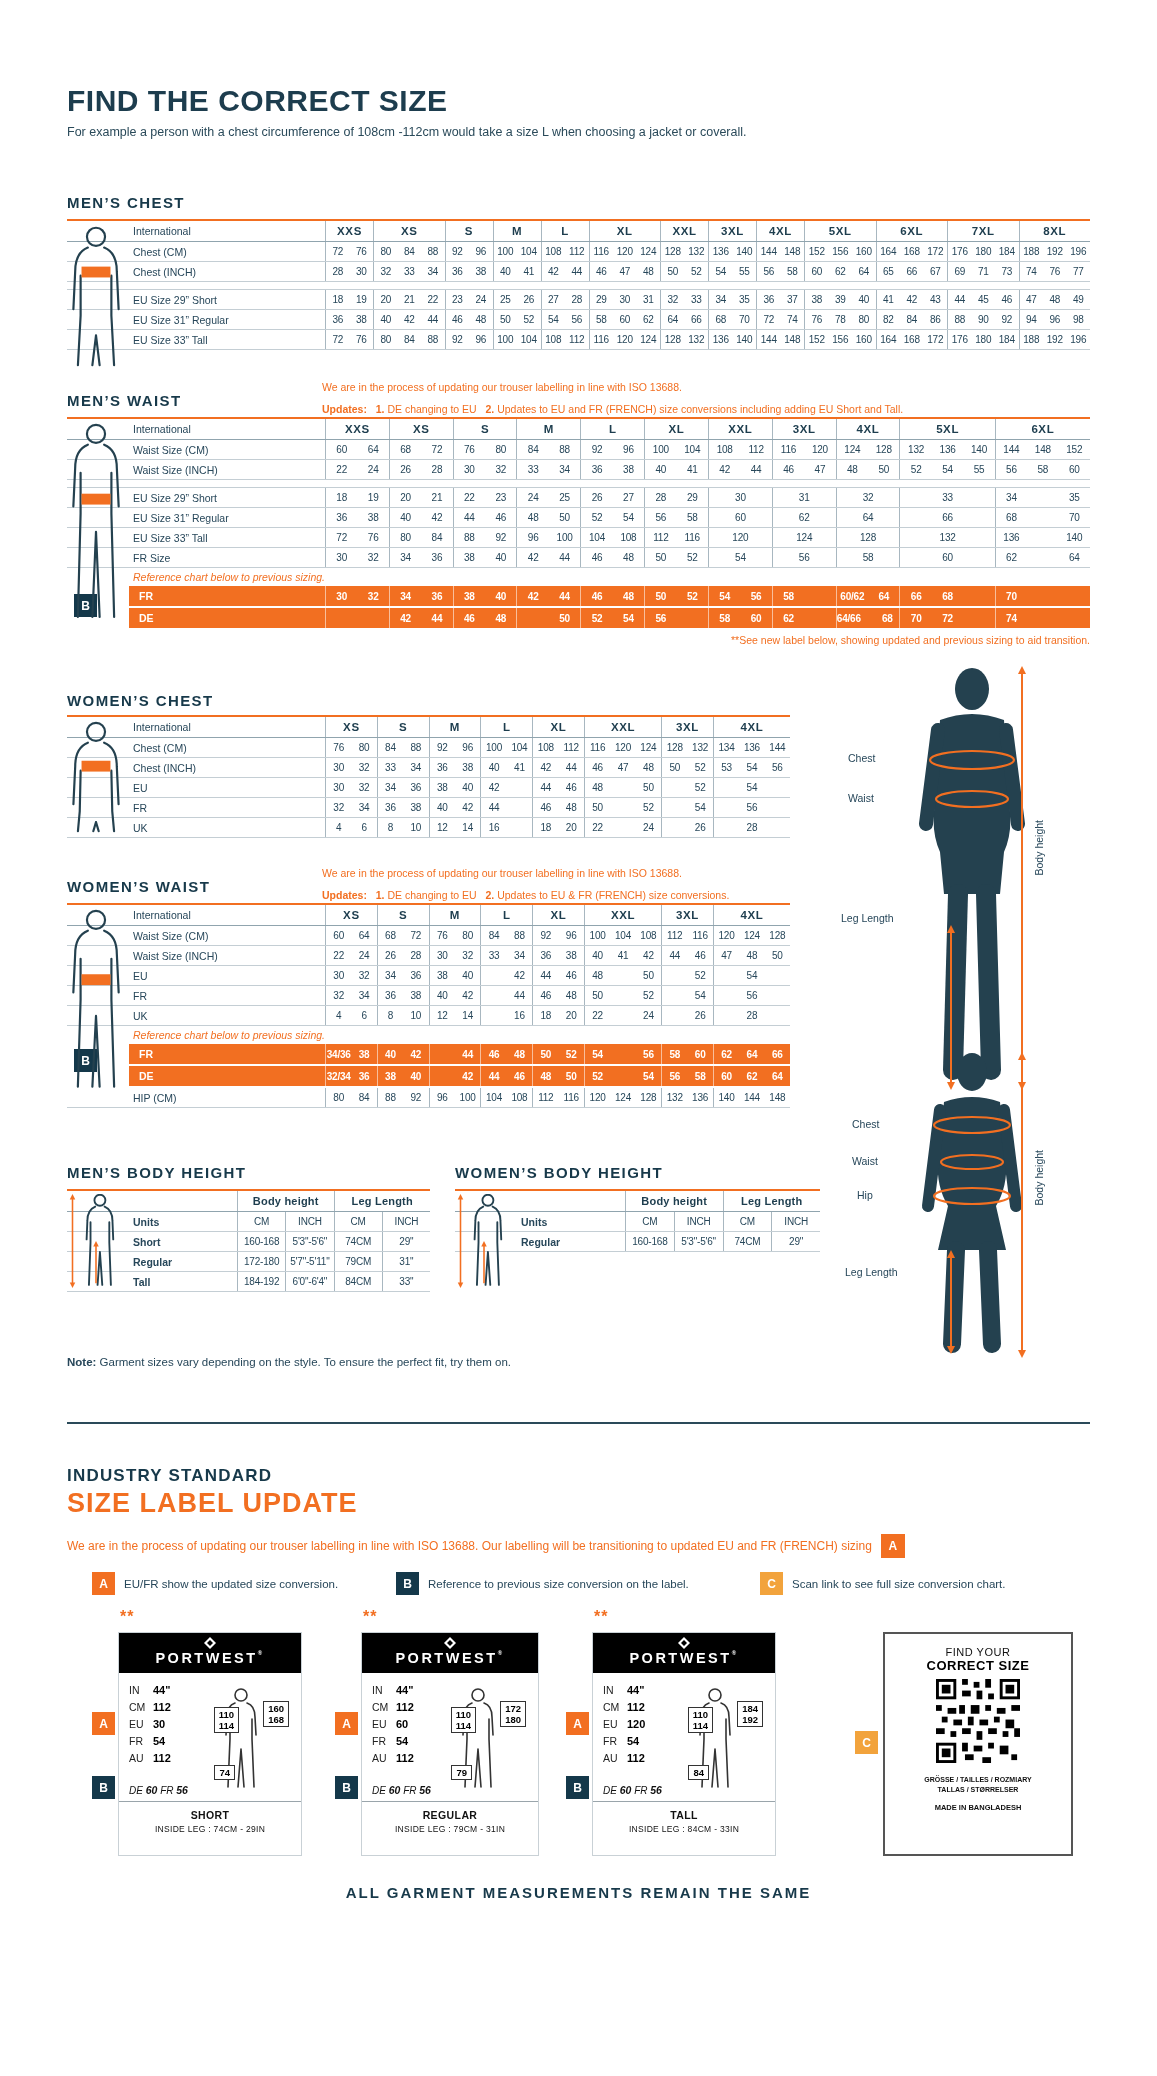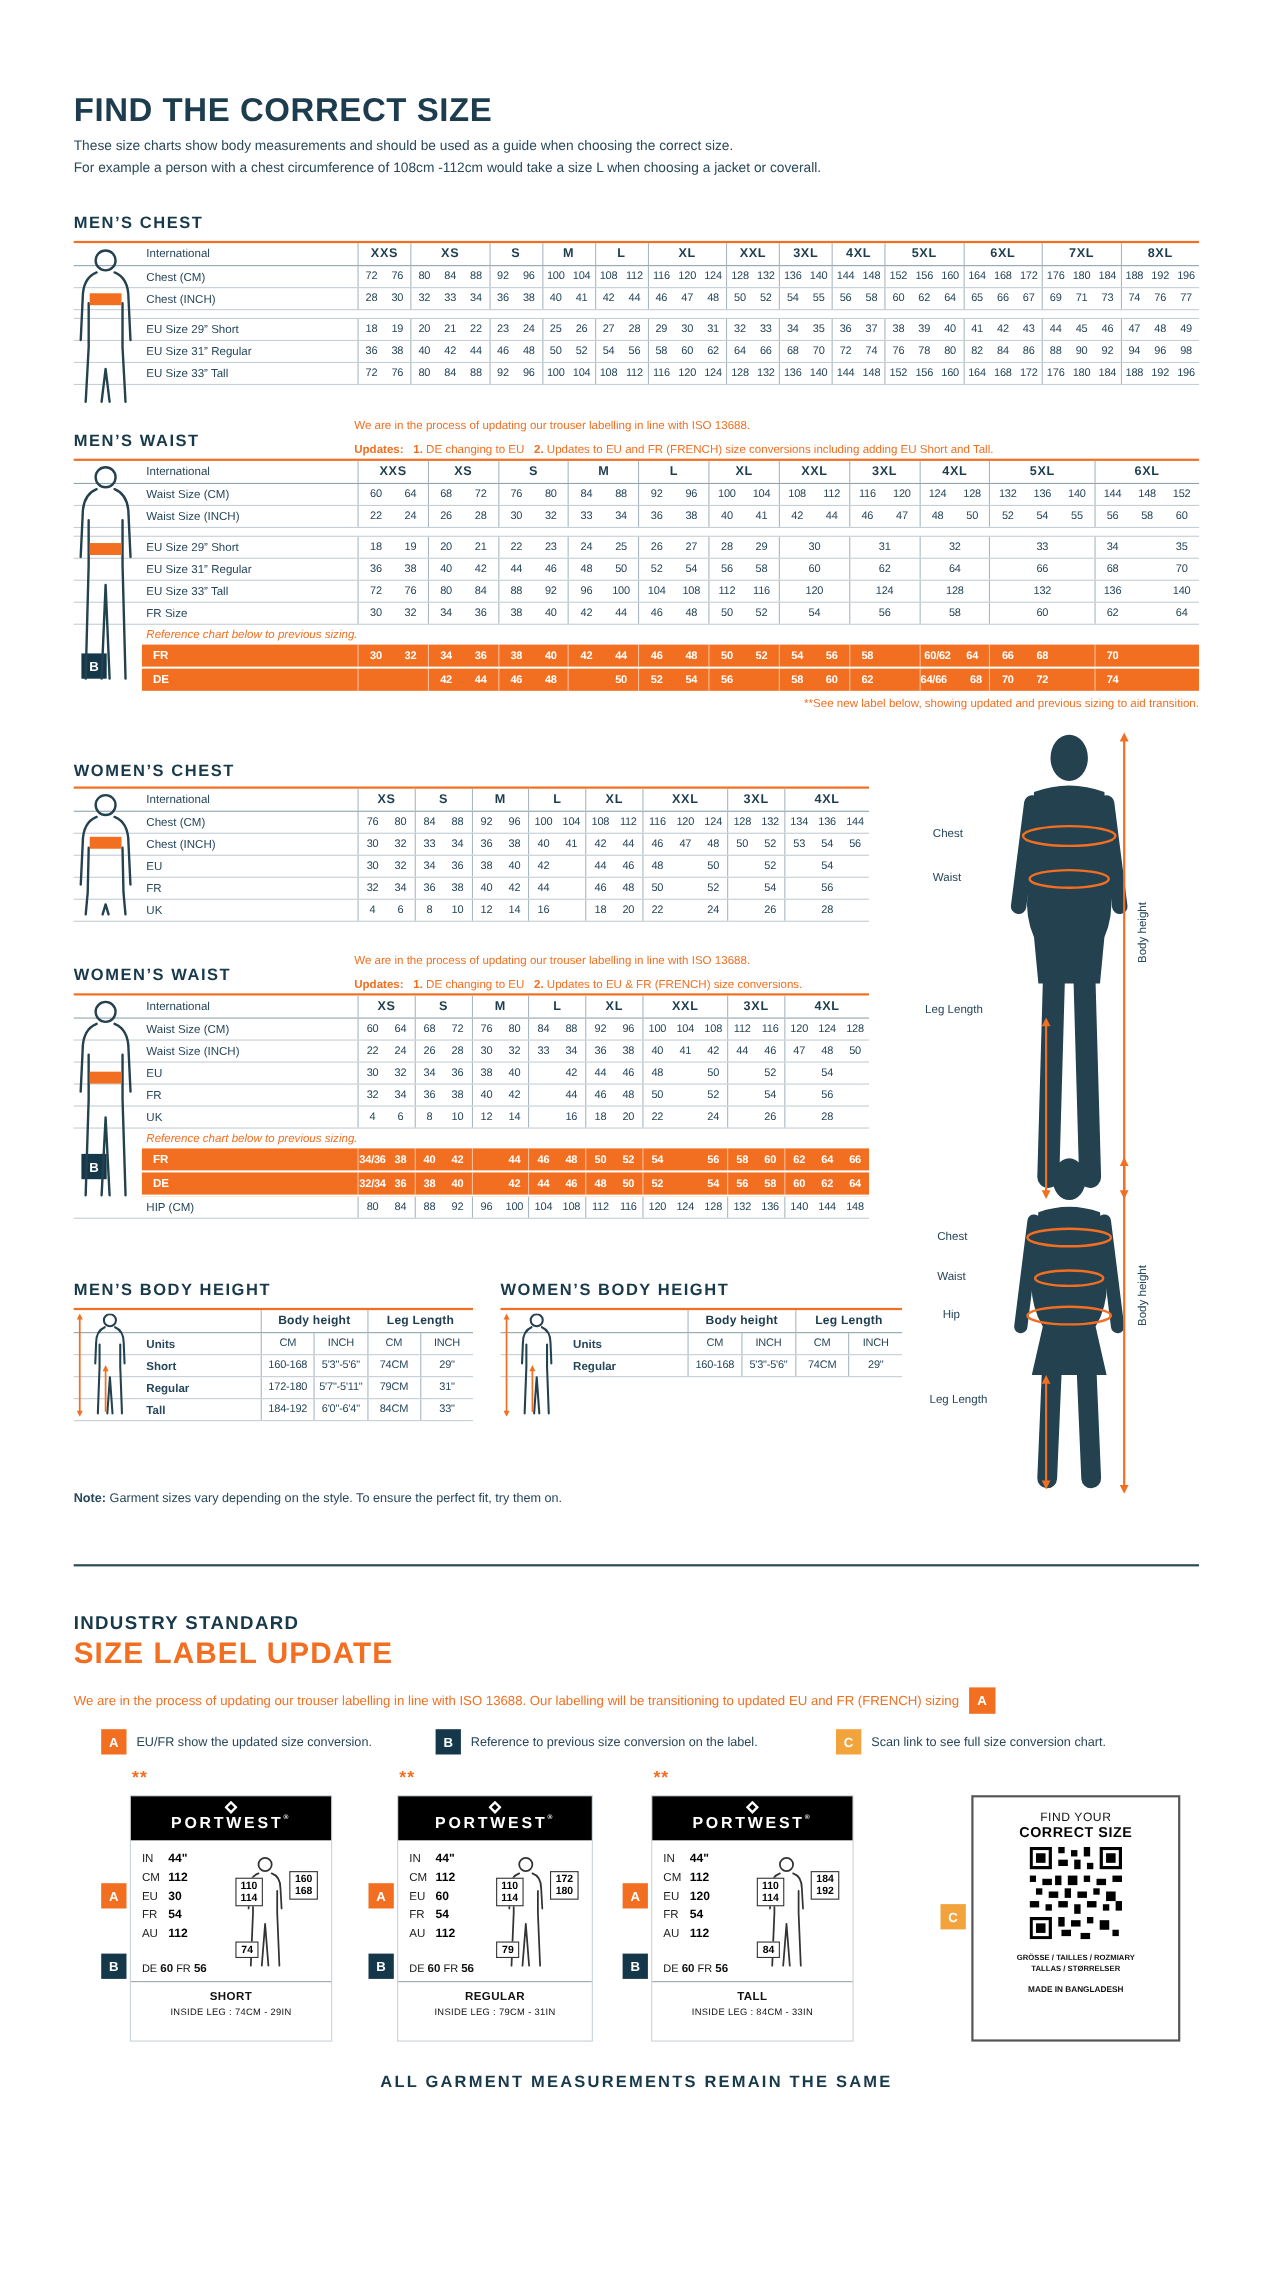--- a/index.html
+++ b/index.html
@@ -66,21 +66,21 @@
   .card-banner .wordmark{font-size:14.5px;font-weight:800;letter-spacing:2.5px;margin-top:9px;position:relative;}
   .card-banner .reg{font-size:6px;vertical-align:top;}
   .logo-diamond{position:absolute;top:4px;left:50%;transform:translateX(-50%);}
   .card-body{position:relative;height:128px;}
   .srow{display:flex;align-items:center;height:17px;padding-left:10px;font-size:10.5px;}
   .srow .su{width:24px;color:#222;}
   .srow b{font-size:11px;color:#000;}
   .srows{padding-top:8px;}
   .fbox{position:absolute;border:1px solid #333;background:#fff;font-size:9.5px;font-weight:bold;color:#000;padding:1px 4px;line-height:11px;text-align:center;}
   .fit-person{position:absolute;}
-  .prev-row{position:absolute;left:10px;bottom:5px;font-size:10px;color:#111;}
+  .prev-row{position:absolute;left:10px;bottom:5px;font-style:italic;font-size:10px;color:#111;}
   .prev-row b{font-size:10.5px;}
   .card-footer{height:54px;border-top:1px solid #9aa5ab;text-align:center;padding-top:7px;}
   .card-footer .ft{font-size:10.5px;font-weight:bold;color:#111;letter-spacing:.4px;}
   .card-footer .fs{font-size:8.5px;color:#111;margin-top:3px;letter-spacing:.3px;}
 
   .find-card{position:absolute;border:2px solid #555;background:#fff;text-align:center;}
   .find-card .f1{font-size:11px;color:#111;margin-top:12px;letter-spacing:.5px;}
   .find-card .f2{font-size:13px;font-weight:800;color:#000;letter-spacing:.5px;}
   .find-card .langs{font-size:7px;font-weight:bold;color:#111;line-height:10px;margin-top:8px;}
   .find-card .made{font-size:7.5px;font-weight:bold;color:#111;margin-top:8px;}
@@ -96,21 +96,20 @@
   .oarrow{stroke:var(--orange);stroke-width:2;}
   .oarrow-f{fill:var(--orange);}
 </style>
 </head>
 <body>
 
 <div id="page">
 
   <div class="abs main-title" style="left:67px;top:84px;">FIND THE CORRECT SIZE</div>
   <div class="abs intro" style="left:67px;top:122px;">
-    <div>These size charts show body measurements and should be used as a guide when choosing the correct size.</div>
     <div>For example a person with a chest circumference of 108cm -112cm would take a size L when choosing a jacket or coverall.</div>
   </div>
 
   <div class="abs sechead" style="left:67px;top:194px;">MEN’S CHEST</div>
   <div class="sizetable" style="left:67px;top:219px;width:1023px;--labelw:258px;">
     <svg class="abs" style="left:0px;top:4px;z-index:2;" width="58" height="142" viewBox="0 0 64 157" preserveAspectRatio="xMidYMin meet">
       <circle class="ol" cx="32" cy="13" r="10"></circle>
       <path class="ol" d="M23 25 C13 29 9 39 9 51 L7 93 M41 25 C51 29 55 39 55 51 L57 93 M15 56 L15 100 L12 155 M49 56 L49 100 L52 155 M32 122 L28 155 M32 122 L36 155"></path>
       <rect x="16" y="46" width="32" height="12" fill="#f26f21"></rect>
     </svg>

